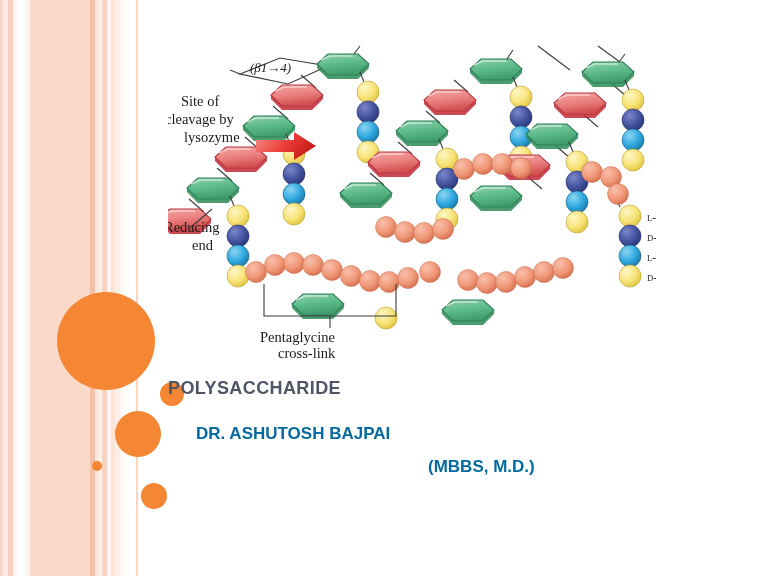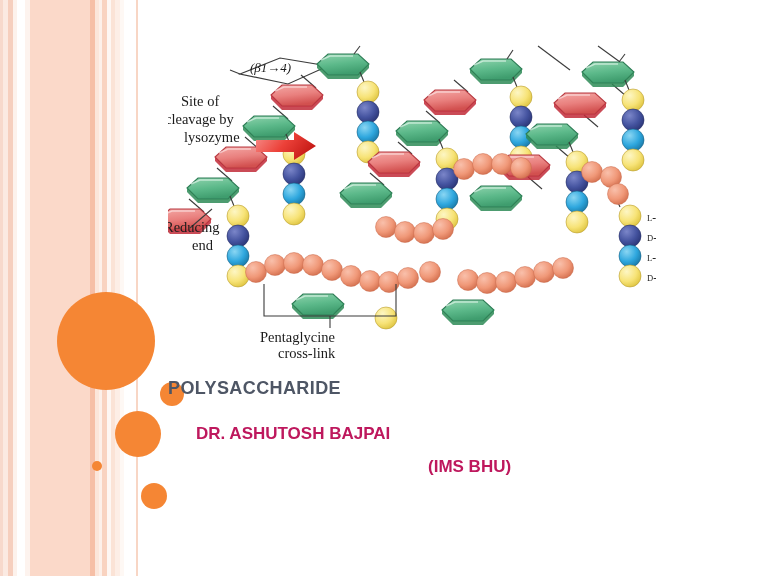--- a/index.html
+++ b/index.html
@@ -60,21 +60,21 @@
   .subtitle-block {
     position: absolute;
     left: 196px;
     top: 425px;
     width: 560px;
   }
   .subtitle-line {
     font-family: "Liberation Sans", sans-serif;
     font-size: 17px;
     font-weight: bold;
-    color: #be185d;
+    color: #0369a1;
     line-height: 1.0;
     margin: 0 0 16px 0;
     white-space: nowrap;
   }
   .subtitle-line.indent {
     margin-left: 232px;
     margin-bottom: 12px;
   }
 
   
@@ -400,16 +400,16 @@
       <div class="deco-circle" style="left: 141px; top: 483px; width: 26px; height: 26px; background: rgb(245, 134, 52);"></div>
       <div class="deco-circle" style="left: 92px; top: 461px; width: 10px; height: 10px; background: rgb(245, 134, 52);"></div>
     </div>
 
   <div class="title-block">
     <h1 class="slide-title">Polysaccharide</h1>
   </div>
 
   <div class="subtitle-block">
     <p class="subtitle-line">DR. ASHUTOSH BAJPAI</p>
-    <p class="subtitle-line indent">(IMS BHU)</p>
+    <p class="subtitle-line indent">(MBBS, M.D.)</p>
   </div>
 
 </div>
 
 </body></html>

